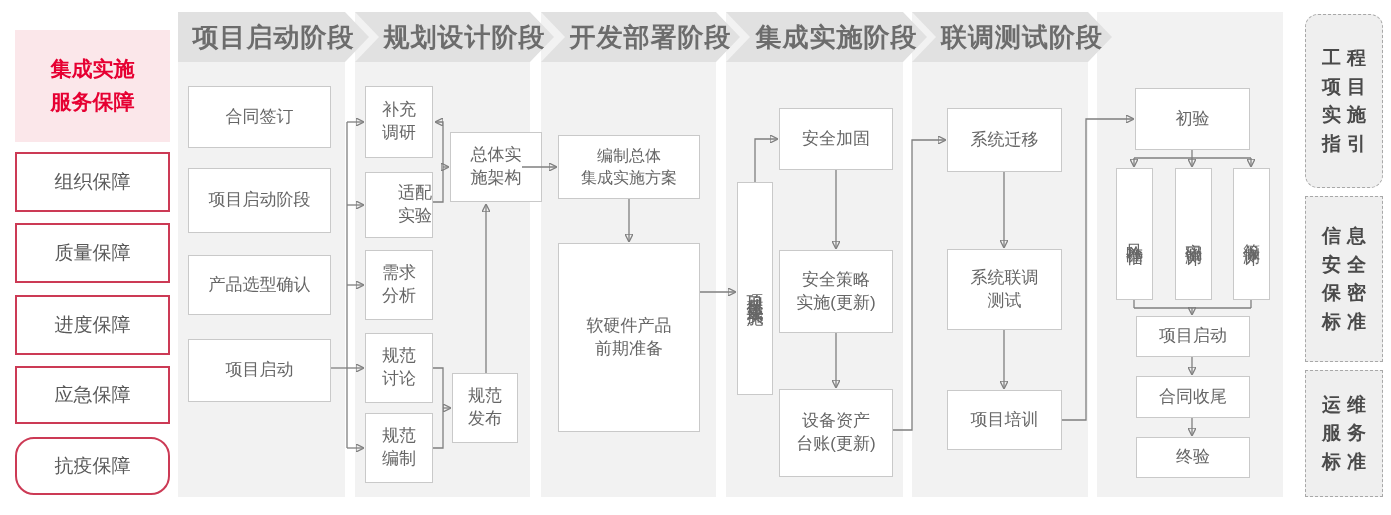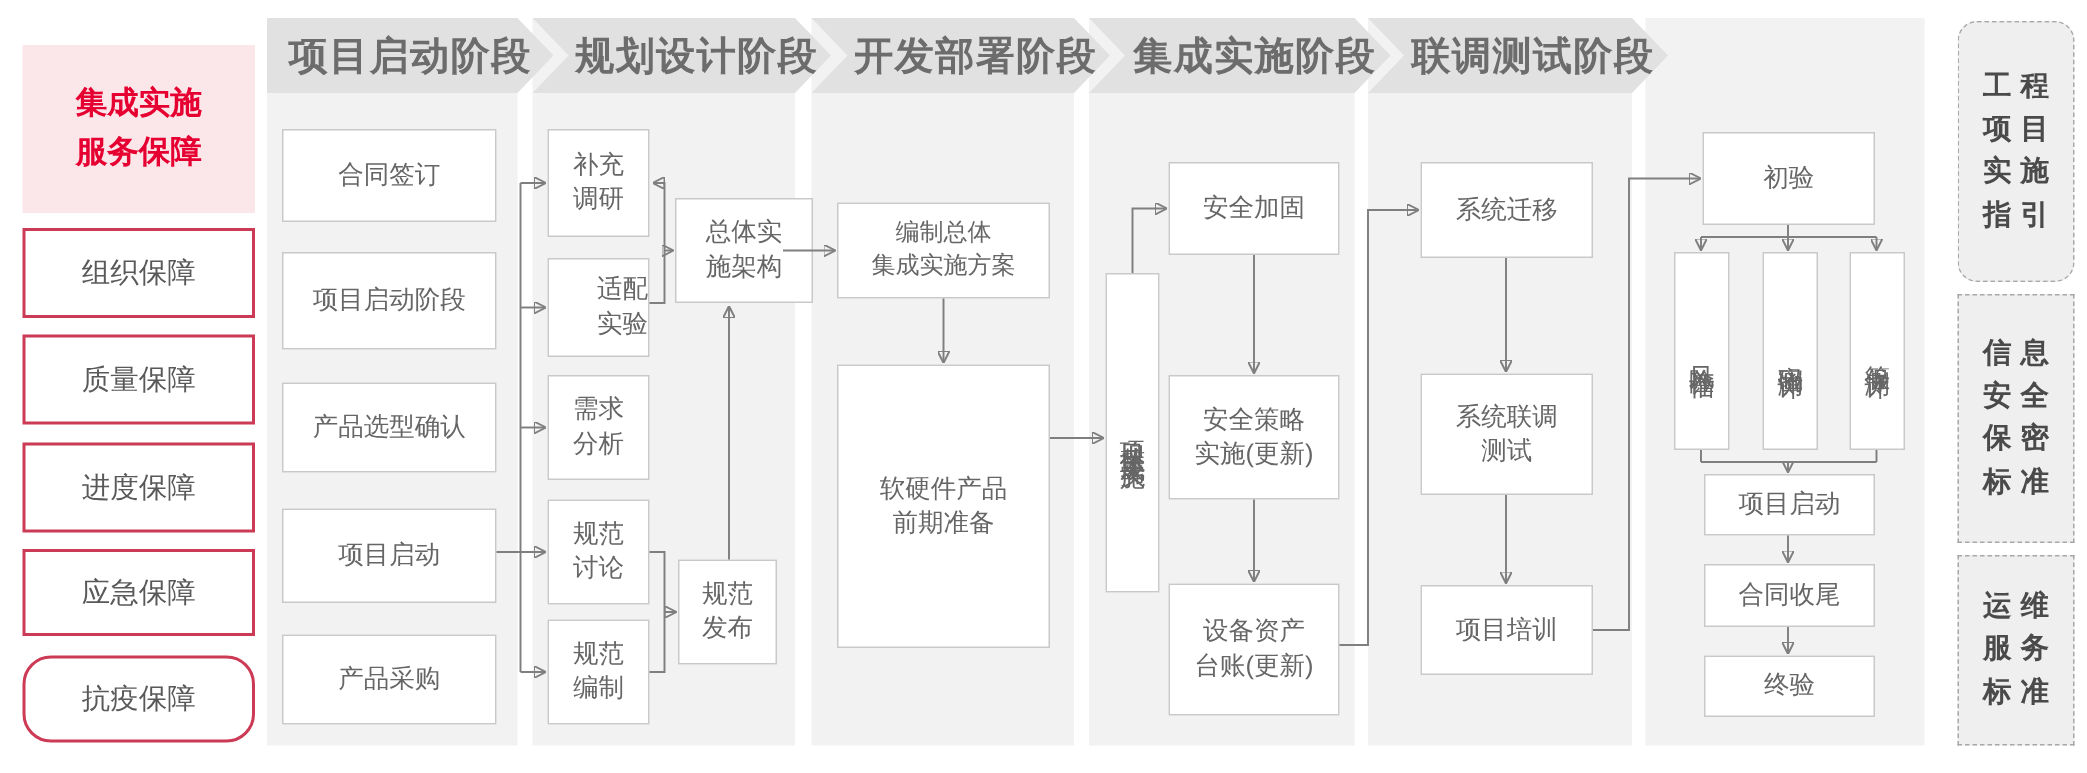--- a/index.html
+++ b/index.html
@@ -56,21 +56,20 @@
   <div class="lbox" style="top:152px;height:60px;">组织保障</div>
   <div class="lbox" style="top:223px;height:60px;">质量保障</div>
   <div class="lbox" style="top:295px;height:60px;">进度保障</div>
   <div class="lbox" style="top:366px;height:58px;">应急保障</div>
   <div class="lbox" style="top:437px;height:58px;border-radius:19px;">抗疫保障</div>
 
   <div class="box" style="left:188px;top:86px;width:143px;height:62px;">合同签订</div>
   <div class="box" style="left:188px;top:168px;width:143px;height:65px;">项目启动阶段</div>
   <div class="box" style="left:188px;top:255px;width:143px;height:60px;">产品选型确认</div>
   <div class="box" style="left:188px;top:339px;width:143px;height:63px;">项目启动</div>
-  <div class="box" style="left:188px;top:423px;width:143px;height:60px;">产品采购</div>
 
   <div class="box" style="left:365px;top:86px;width:68px;height:72px;">补充
 调研</div>
   <div class="box" style="left:365px;top:172px;width:68px;height:66px;padding-left:32px;">适配
 实验</div>
   <div class="box" style="left:365px;top:250px;width:68px;height:70px;">需求
 分析</div>
   <div class="box" style="left:365px;top:333px;width:68px;height:70px;">规范
 讨论</div>
   <div class="box" style="left:365px;top:413px;width:68px;height:70px;">规范

